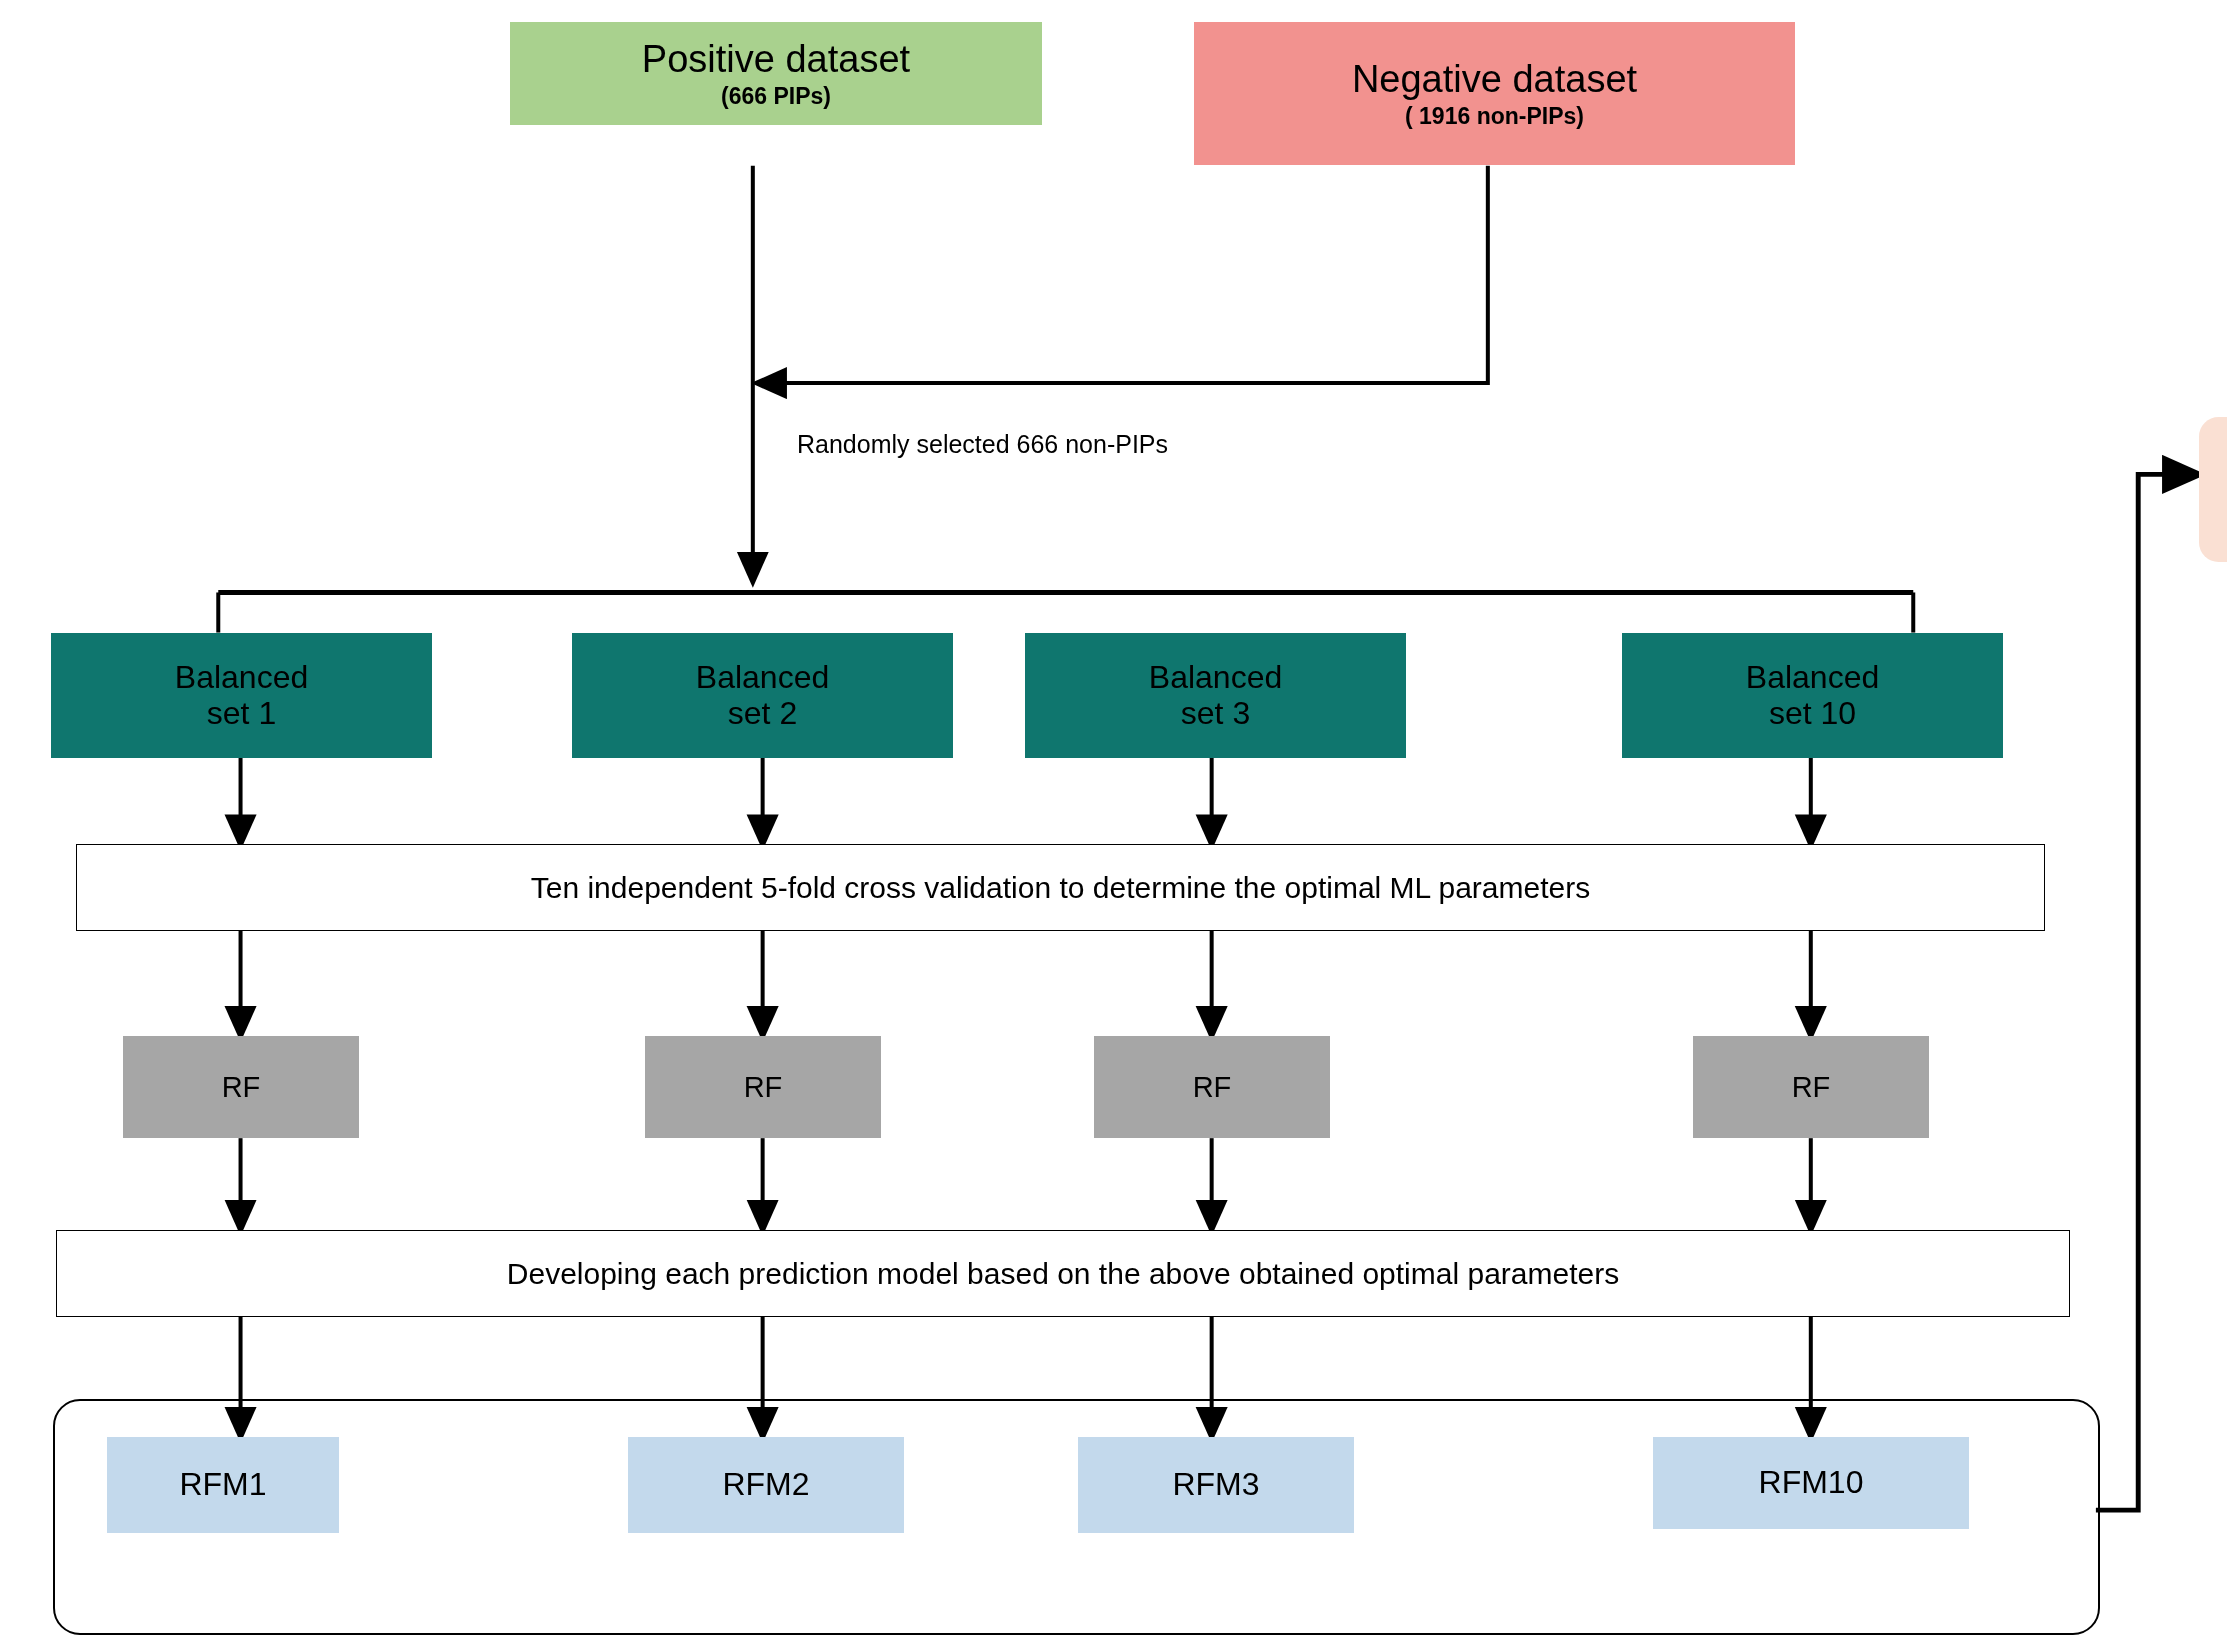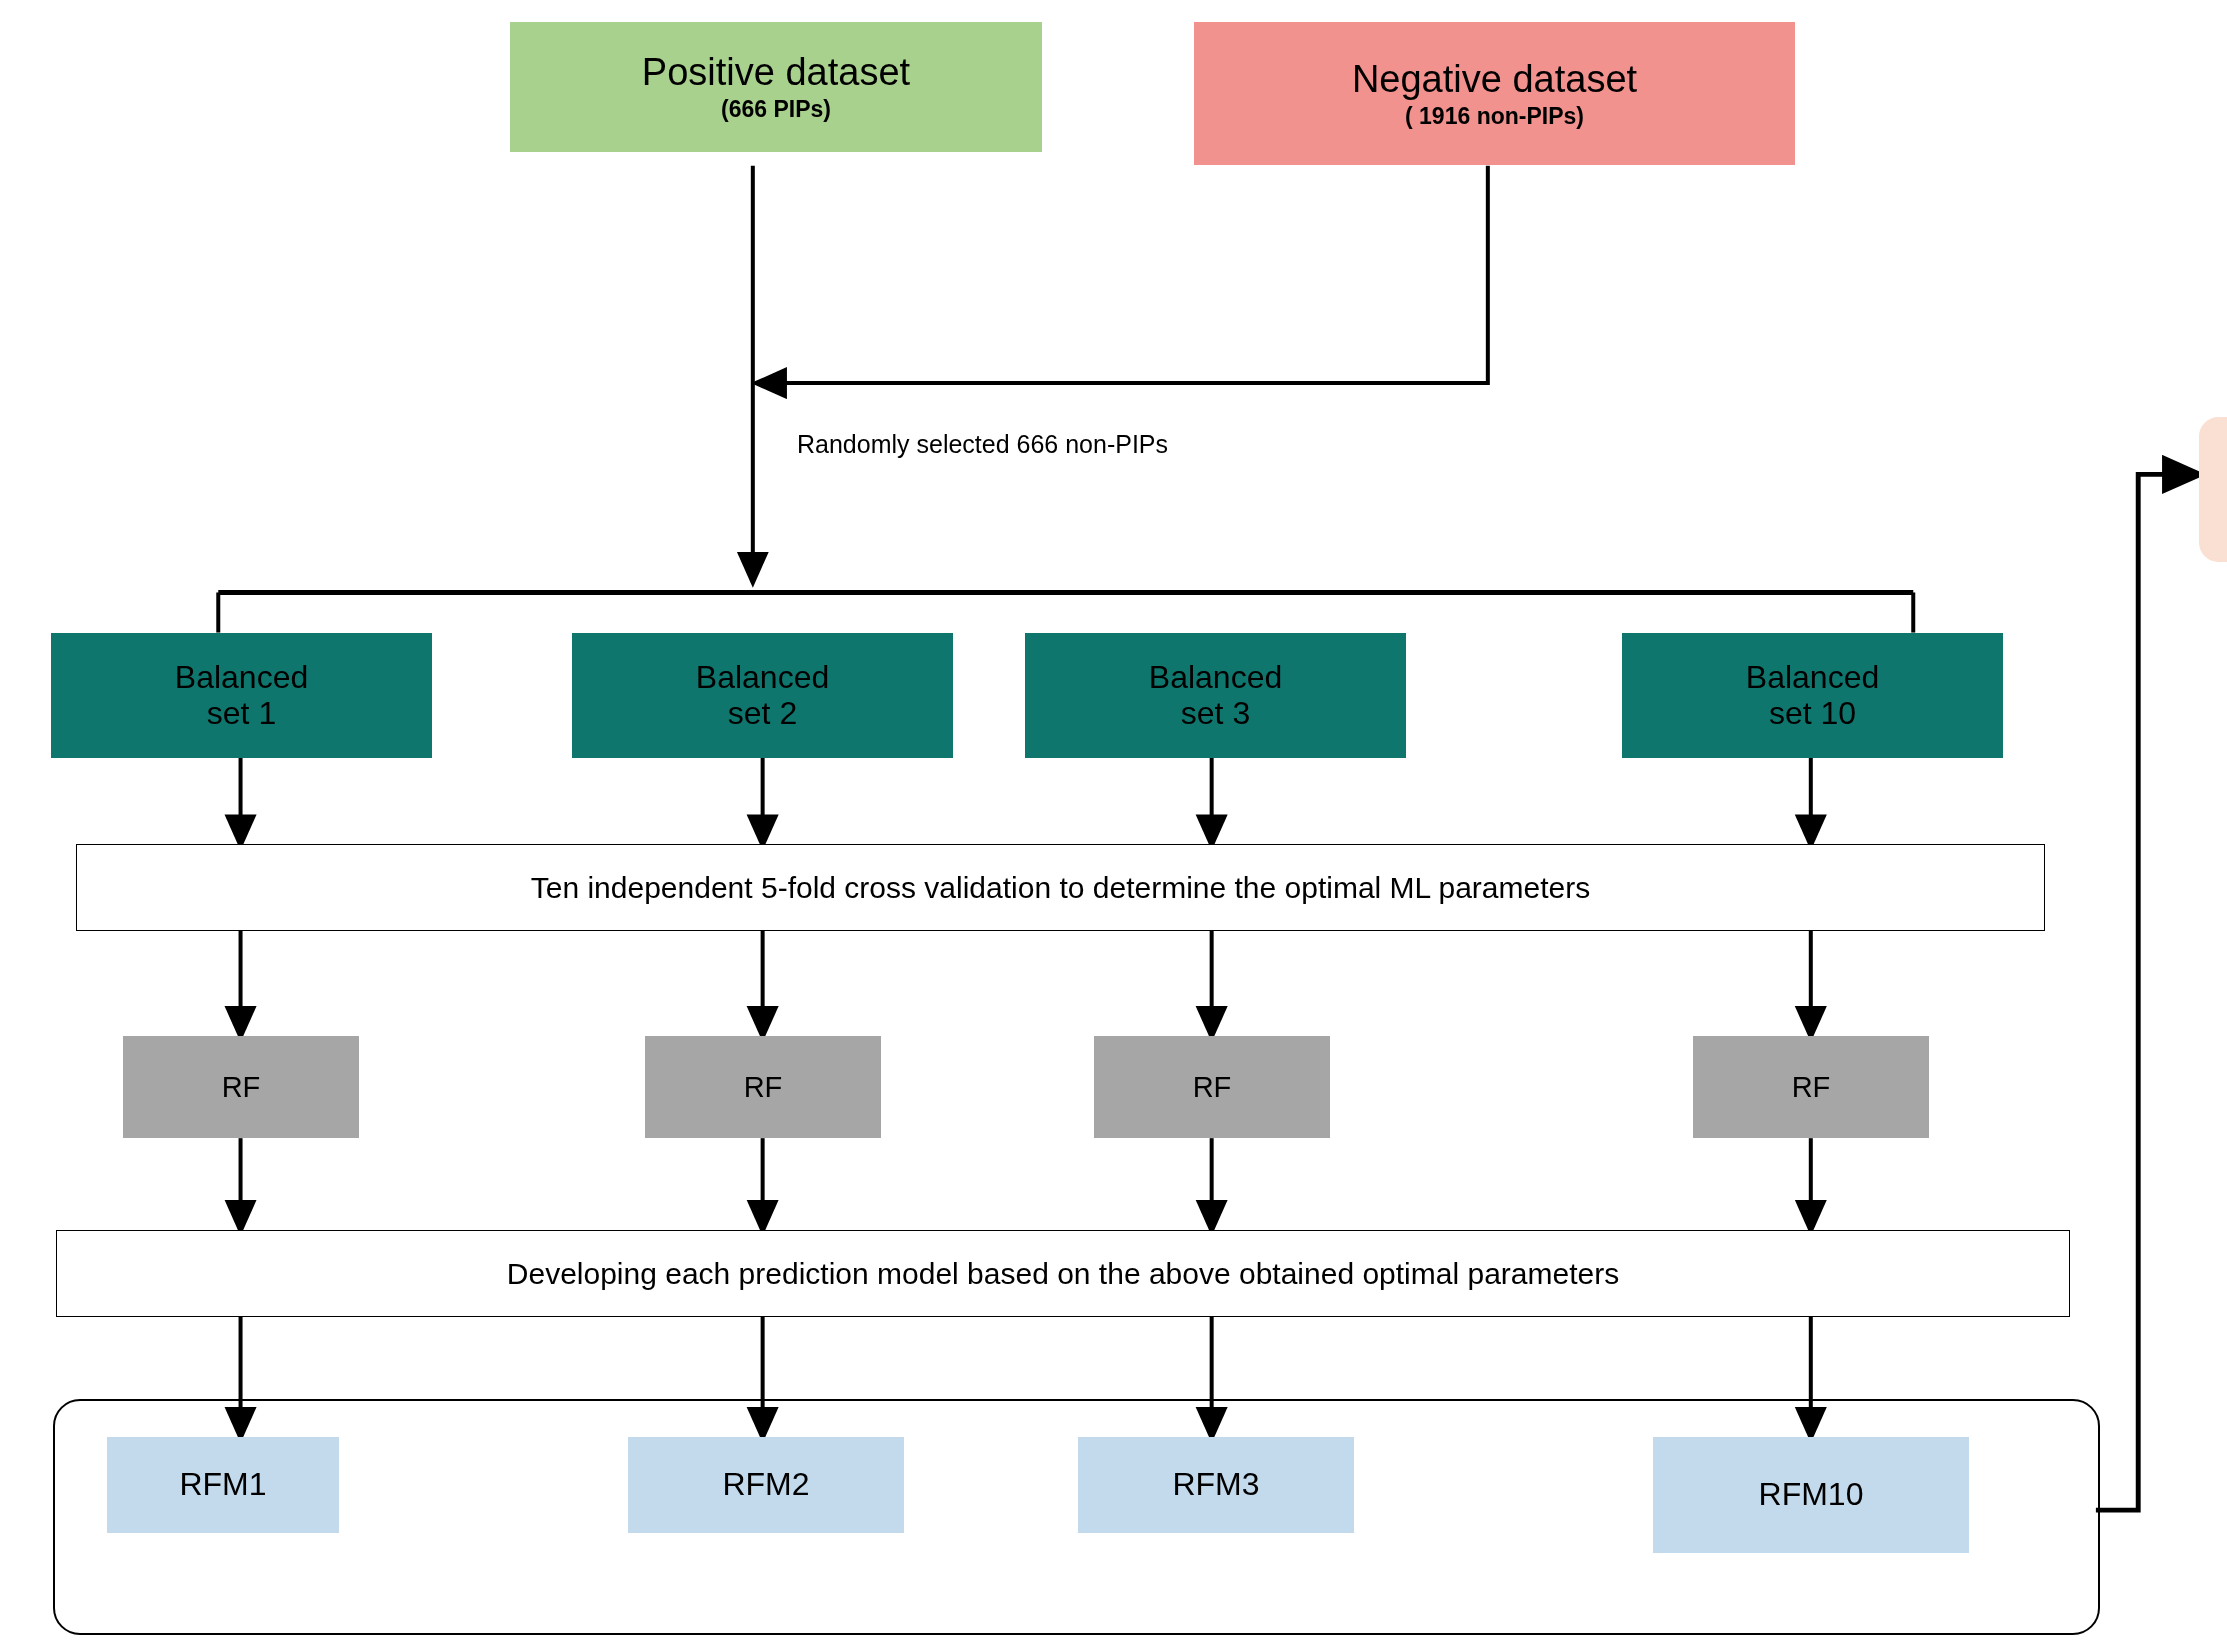--- a/index.html
+++ b/index.html
@@ -121,21 +121,21 @@
       <line x1="5140" y1="1398" x2="7595" y2="1398" stroke-width="11"></line>
       <line x1="6360" y1="1398" x2="6360" y2="1675" marker-end="url(#ah)"></line>
 
       <line x1="6360" y1="2200" x2="6360" y2="2490" marker-end="url(#ah)"></line>
 
       <path d="M6045,2680 L5450,2680 L5450,3030" marker-end="url(#ah)"></path>
       <path d="M6675,2680 L7270,2680 L7270,3030" marker-end="url(#ah)"></path>
     </g>
   </svg>
 
-  <div class="node box-dataset" style="left:510px; top:22px; width:532px; height:130px; background:#a9d18e;">
+  <div class="node box-dataset" style="left:510px; top:22px; width:532px; height:103px; background:#a9d18e;">
     <span class="l1">Positive dataset</span>
     <span class="l2">(666 PIPs)</span>
   </div>
 
   <div class="node box-dataset" style="left:1194px; top:22px; width:601px; height:143px; background:#f2928f;">
     <span class="l1">Negative dataset</span>
     <span class="l2">( 1916 non-PIPs)</span>
   </div>
 
   <div class="caption" style="left:797px; top:414px;">Randomly selected 666 non-PIPs</div>
@@ -182,21 +182,21 @@
 
   <div class="node box-rfm" style="left:107px; top:1437px; width:232px; height:96px;">
     <span>RFM1</span>
   </div>
   <div class="node box-rfm" style="left:628px; top:1437px; width:276px; height:96px;">
     <span>RFM2</span>
   </div>
   <div class="node box-rfm" style="left:1078px; top:1437px; width:276px; height:96px;">
     <span>RFM3</span>
   </div>
-  <div class="node box-rfm" style="left:1653px; top:1437px; width:316px; height:116px;">
+  <div class="node box-rfm" style="left:1653px; top:1437px; width:316px; height:92px;">
     <span>RFM10</span>
   </div>
 
   <div class="node round-peach" style="left:2199px; top:417px; width:185px; height:145px;">
     
     
   </div>
 
 </div>
 

